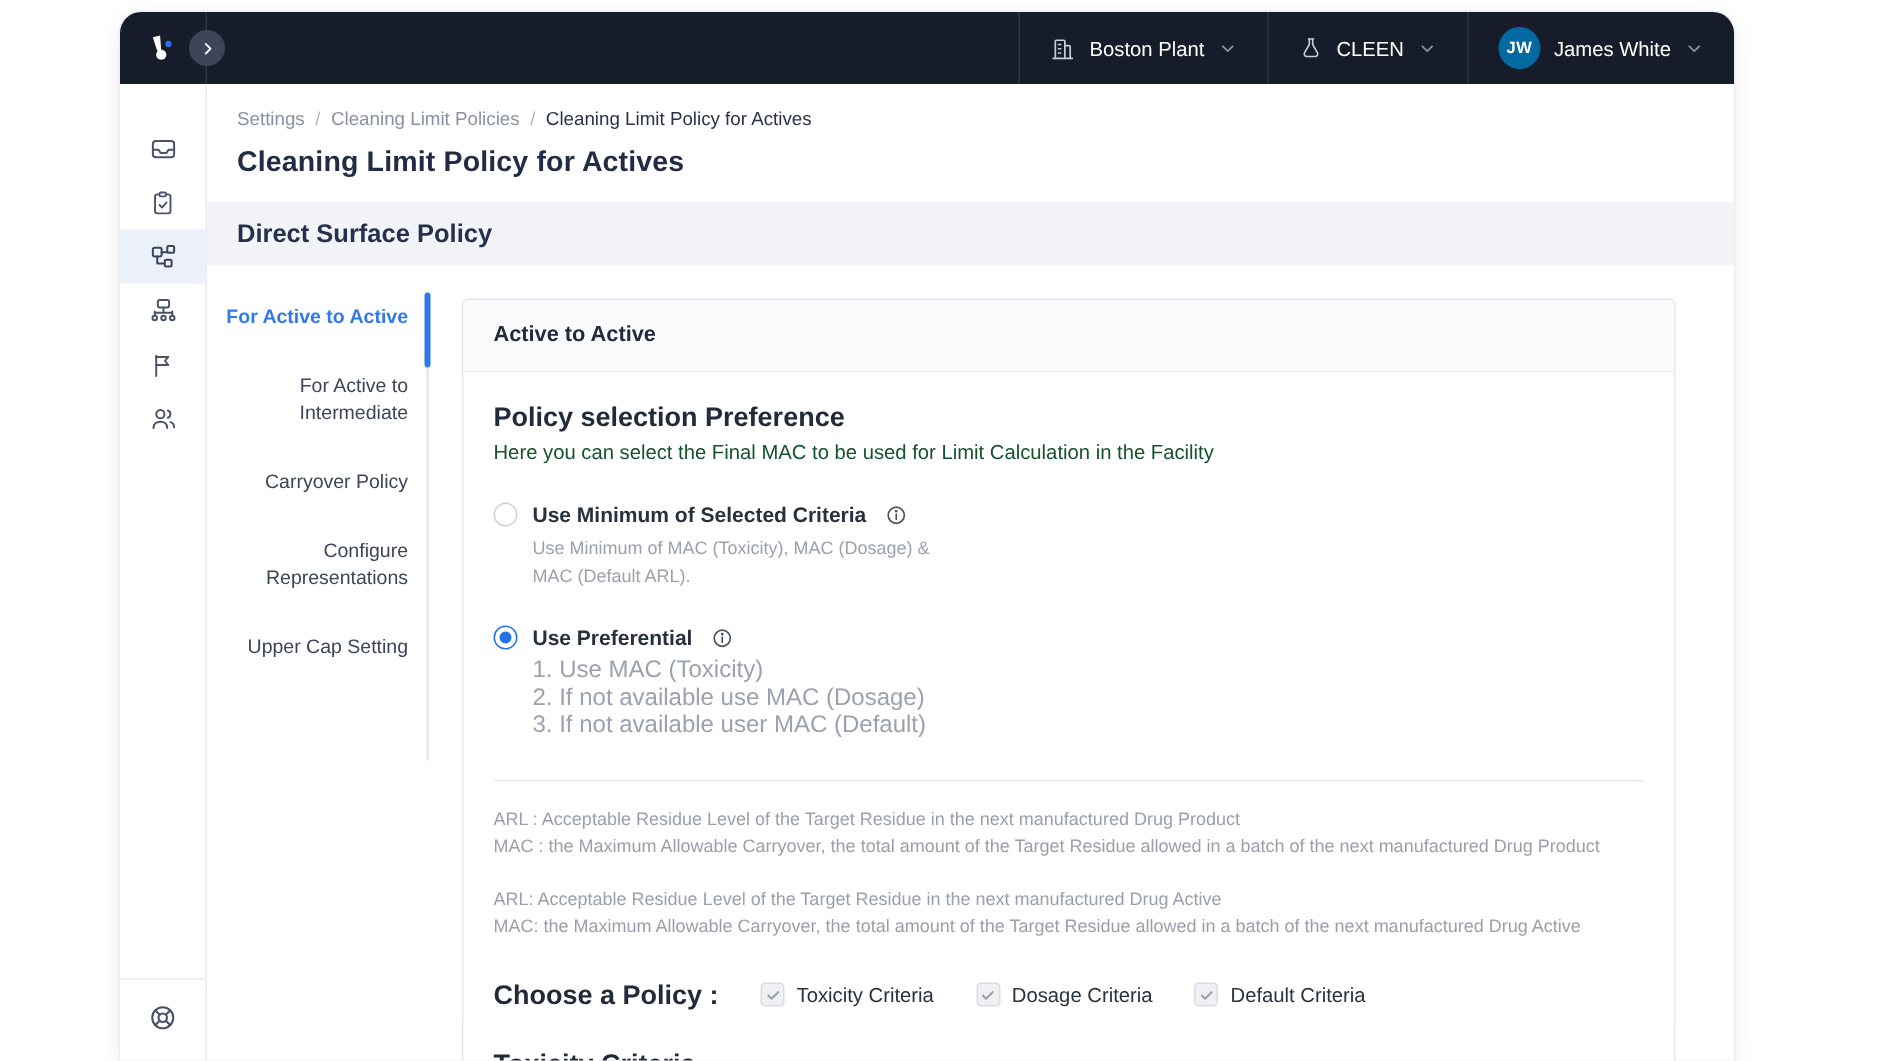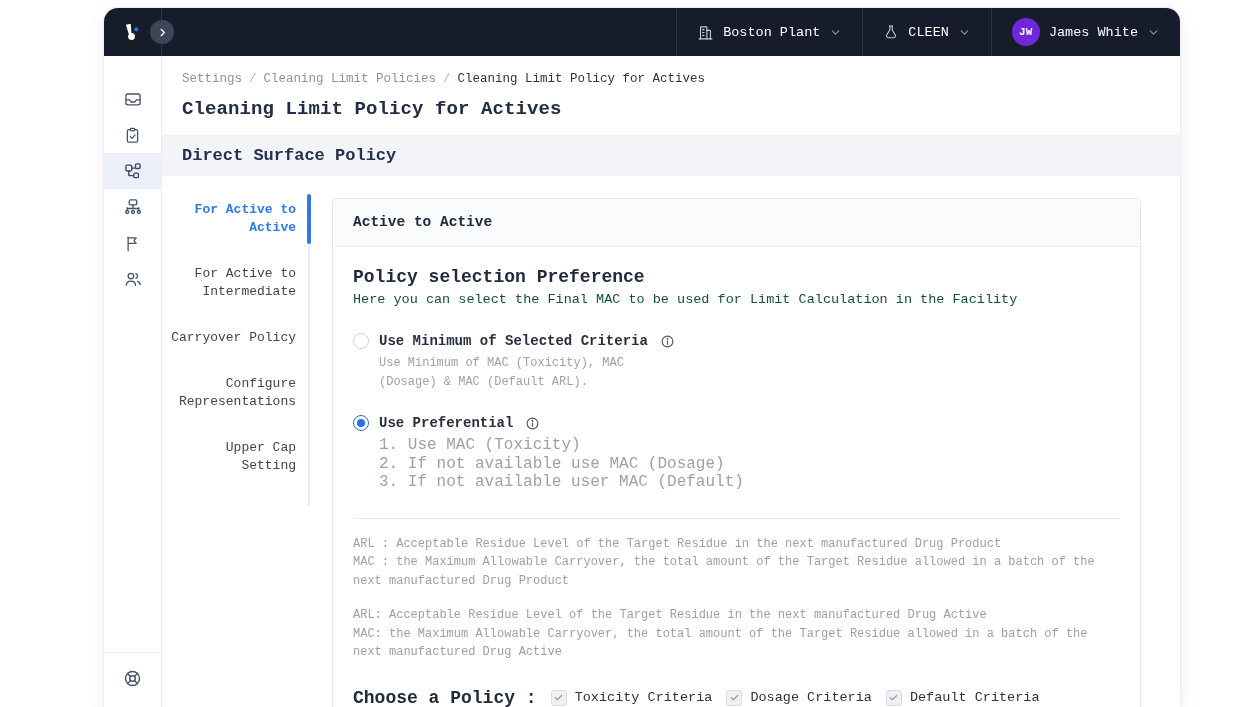--- a/index.html
+++ b/index.html
@@ -1,31 +1,31 @@
 <!DOCTYPE html>
 <html><head>
 <meta charset="utf-8">
 <style>
   * { margin:0; padding:0; box-sizing:border-box; }
   html,body { width:1254px; height:707px; background:#ffffff; overflow:hidden;
     font-family:"Liberation Sans","DejaVu Sans",sans-serif; }
-  .window { position:absolute; left:104px; top:8px; width:1076px; height:699px;
+  .window { position:absolute; left:80px; top:8px; width:1076px; height:699px;
     background:#fff; border-radius:14px 14px 0 0; overflow:hidden;
-    box-shadow:0 0 0 1px #eceef3, 0 4px 18px rgba(20,30,60,.08);font-family:Liberation Mono, monospace; }
+    box-shadow:0 0 0 1px #eceef3, 0 4px 18px rgba(20,30,60,.08); }
 
   
   .topbar { height:48px; background:#171c2b; display:flex; align-items:center; position:relative; }
   .logo-zone { width:58px; height:100%; display:flex; align-items:center; justify-content:center;
     border-right:1px solid rgba(255,255,255,.12); }
   .collapse-btn { position:absolute; left:46px; top:12px; width:24px; height:24px; border-radius:50%;
     background:#3d4659; display:flex; align-items:center; justify-content:center; cursor:pointer; z-index:3; }
   .topbar-right { margin-left:auto; display:flex; align-items:stretch; height:100%; }
   .tb-group { display:flex; align-items:center; gap:9px; padding:0 20px;
     border-left:1px solid rgba(255,255,255,.10); color:#fff; font-size:13.5px; cursor:pointer; }
-  .avatar { width:28px; height:28px; border-radius:50%; background:#6d28d9; color:#fff;
+  .avatar { width:28px; height:28px; border-radius:50%; background:#0369a1; color:#fff;
     font-size:11px; font-weight:700; display:flex; align-items:center; justify-content:center; letter-spacing:.3px; }
 
   
   .shell { display:flex; height:651px; }
   .sidebar { width:58px; border-right:1px solid #eaecf1; position:relative; padding-top:25px; flex:none; }
   .side-item { width:100%; height:36px; display:flex; align-items:center; justify-content:center; cursor:pointer; }
   .side-item.active { background:#ecf0f9; }
   .sidebar-bottom { position:absolute; left:0; bottom:0; width:100%; border-top:1px solid #eaecf1;
     padding:12px 0 16px; display:flex; justify-content:center; }
 
@@ -61,21 +61,21 @@
   .radio-label { font-size:14px; font-weight:600; color:#29303d; }
   .info-badge { margin-left:2px; display:inline-flex; }
   .radio-desc { margin:5px 0 0 26px; max-width:285px; font-size:12px; line-height:18.5px; color:#9ba2ae; }
   .radio-steps { margin:5px 0 0 26px; font-size:16px; line-height:18.5px; color:#9ba2ae; }
   .radio-block + .radio-block { margin-top:24px; }
 
   .divider { border:none; border-top:1px solid #e9ecf1; margin-top:26px; }
   .defs { margin-top:16px; font-size:12px; line-height:18.5px; color:#9aa0ab; }
   .defs + .defs { margin-top:16px; }
 
-  .choose-row { margin-top:26px; display:flex; align-items:center; }
+  .choose-row { margin-top:26px; display:flex; align-items:center; gap:14px; }
   .checkbox-item { display:flex; align-items:center; gap:8px; margin-left:14px; }
   .checkbox-item:first-of-type { margin-left:0; }
   .checkbox { width:16px; height:16px; border-radius:3px; background:#eef0f3; border:1px solid #d9dde3;
     display:flex; align-items:center; justify-content:center; }
   .checkbox svg { display:block; }
   .checkbox-label { font-size:13.5px; color:#2a3240; }
 
   .tox { margin-top:25px; }
 </style>
 </head>

